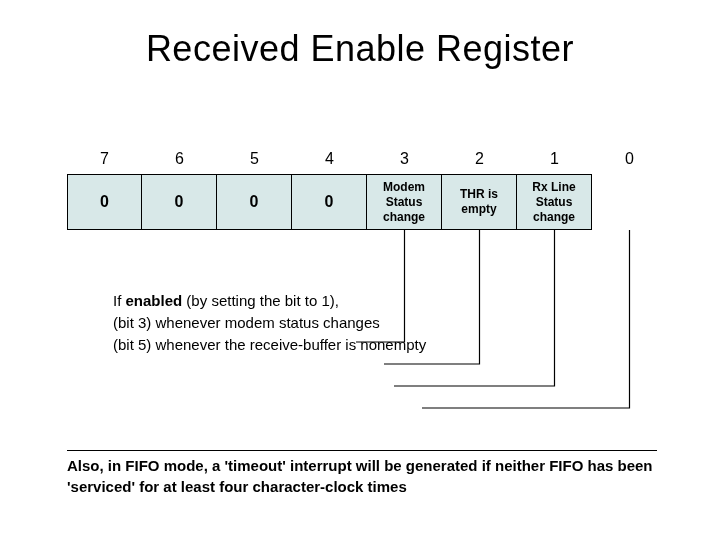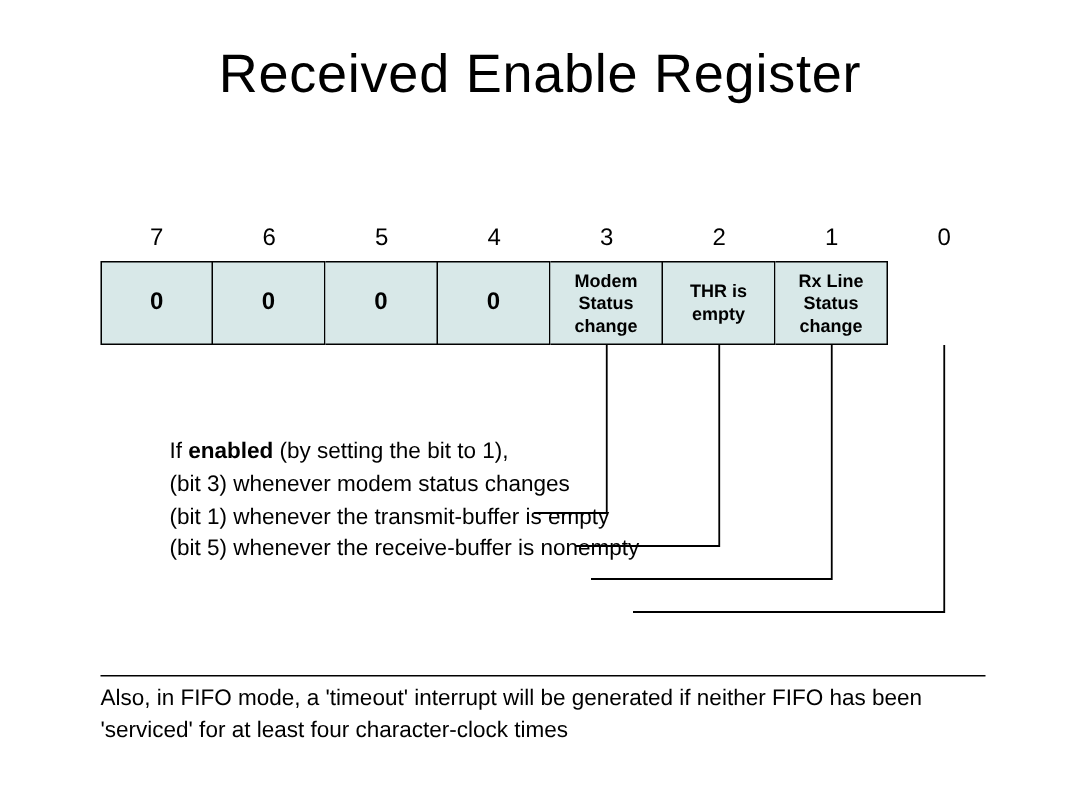--- a/index.html
+++ b/index.html
@@ -60,20 +60,21 @@
   .explain .line { display: block; }
   .footnote {
     position: absolute;
     left: 67px;
     top: 450px;
     width: 590px;
     font-size: 15px;
     line-height: 1.4;
     border-top: 1px solid #000;
     padding-top: 4px;
+    font-weight: bold;
   }
   svg.connectors {
     position: absolute;
     left: 0;
     top: 0;
     width: 720px;
     height: 540px;
     pointer-events: none;
   }
 </style>
@@ -102,21 +103,20 @@
     <div class="cell">THR is empty</div>
     <div class="cell">Rx Line Status change</div>
   </div>
 </div>
 
 <div class="explain">
   <span class="intro">
     <span>If </span><b>enabled</b><span> (by setting the bit to 1),</span>
   </span>
   <span class="line" id="line-bit3">(bit 3) whenever modem status changes</span>
-  <span class="line" id="line-bit1">(bit 1) whenever the transmit-buffer is empty</span>
   <span class="line" id="line-bit0">(bit 5) whenever the receive-buffer is nonempty</span>
 </div>
 
 <div class="footnote">Also, in FIFO mode, a 'timeout' interrupt will be generated if neither FIFO has been 'serviced' for at least four character-clock times</div>
 
 <svg class="connectors">
 
   <g stroke="#000" stroke-width="1.2" fill="none">
 
     <path d="M404.5 230 V342 H356"></path>

